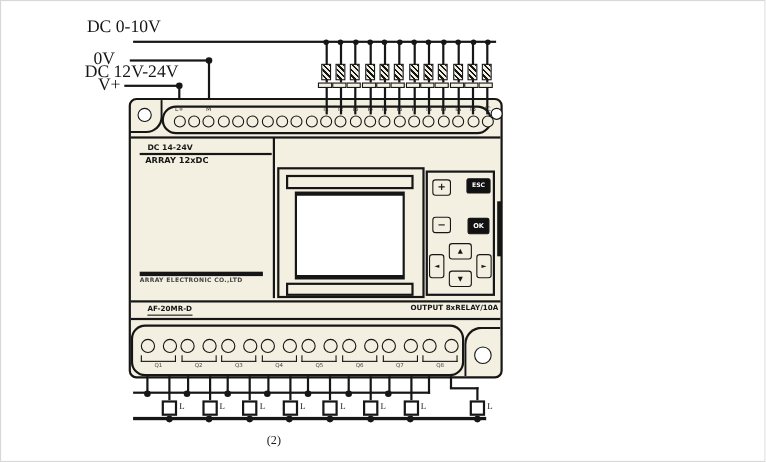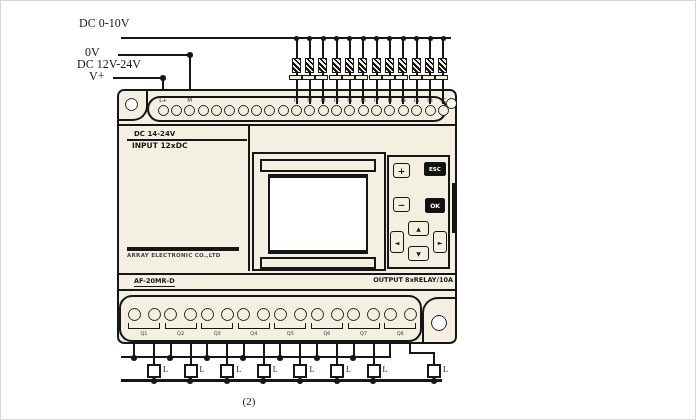--- a/index.html
+++ b/index.html
@@ -5,21 +5,21 @@
   :root{ --cream:#f3f0e1; --ink:#161616; }
   html,body{margin:0;padding:0;background:#fff;}
   #canvas{position:relative;width:696px;height:420px;background:#fff;overflow:hidden;
           border:1px solid #d8d8d8;box-sizing:border-box;
           font-family:"DejaVu Sans",sans-serif;color:var(--ink);}
   .abs{position:absolute;box-sizing:border-box;}
   .wire{position:absolute;background:var(--ink);}
   .dot{position:absolute;background:var(--ink);border-radius:50%;}
   .circle{position:absolute;border:1.5px solid var(--ink);border-radius:50%;background:var(--cream);box-sizing:border-box;}
   .serif{font-family:"Liberation Serif",serif;}
-  .t12{font-size:12px;line-height:1;white-space:nowrap;}
+  .t12{font-size:16px;line-height:1;white-space:nowrap;}
   .dev{font-weight:bold;white-space:nowrap;line-height:1;}
   .panelrect{position:absolute;border:2px solid var(--ink);background:var(--cream);box-sizing:border-box;}
   .btn{position:absolute;border:1.6px solid var(--ink);background:var(--cream);border-radius:3px;
        display:flex;align-items:center;justify-content:center;font-weight:bold;box-sizing:border-box;}
   .btn.dark{background:#111;color:#fff;border-radius:2px;}
   .tlabel{position:absolute;font-size:6px;line-height:1;text-align:center;transform:translateX(-50%);white-space:nowrap;}
   .pot{position:absolute;border:1.5px solid var(--ink);box-sizing:border-box;
        background:repeating-linear-gradient(45deg,var(--cream) 0 2px,var(--ink) 2px 3.6px);}
   .wiper{position:absolute;border:1.5px solid var(--ink);background:var(--cream);box-sizing:border-box;}
   .loadbox{position:absolute;border:2px solid var(--ink);background:#fff;box-sizing:border-box;}
@@ -54,21 +54,21 @@
   <div class="abs" style="left:421px;top:296px;width:33px;height:45px;border-left:2px solid var(--ink);border-top:2px solid var(--ink);border-top-left-radius:16px;"></div>
   <div class="circle" style="left:430px;top:314px;width:16px;height:16px;background:#fff;"></div>
 
   <div class="panelrect" style="left:146px;top:95px;width:300px;height:26px;border-radius:13px;"></div>
 
   <div class="wire" style="left:118px;top:123px;width:336px;height:2px;"></div>
   <div class="wire" style="left:247px;top:124px;width:2px;height:146px;"></div>
 
   <div class="abs dev" style="left:133px;top:130px;font-size:7px;">DC 14-24V</div>
   <div class="wire" style="left:126px;top:138px;width:120px;height:1.5px;"></div>
-  <div class="abs dev" style="left:131px;top:141px;font-size:7.5px;">INPUT 12xDC</div>
+  <div class="abs dev" style="left:131px;top:141px;font-size:7.5px;">ARRAY 12xDC</div>
   <div class="wire" style="left:126px;top:246px;width:112px;height:4px;"></div>
   <div class="abs dev" style="left:126px;top:252px;font-size:5.5px;letter-spacing:0.3px;color:#444;">ARRAY ELECTRONIC CO.,LTD</div>
 
   <div class="panelrect" style="left:251px;top:151px;width:134px;height:119px;"></div>
   <div class="panelrect" style="left:259px;top:158px;width:116px;height:13px;"></div>
   <div class="abs" style="left:267px;top:173px;width:100px;height:80px;background:var(--lcd,#fff);border:2.5px solid var(--ink);border-top-width:4px;border-bottom-width:4px;"></div>
   <div class="panelrect" style="left:259px;top:256px;width:116px;height:12px;"></div>
 
   <div class="panelrect" style="left:386px;top:154px;width:63px;height:114px;"></div>
   <div class="btn" style="left:392px;top:162px;width:17px;height:15px;font-size:9px;">+</div>

